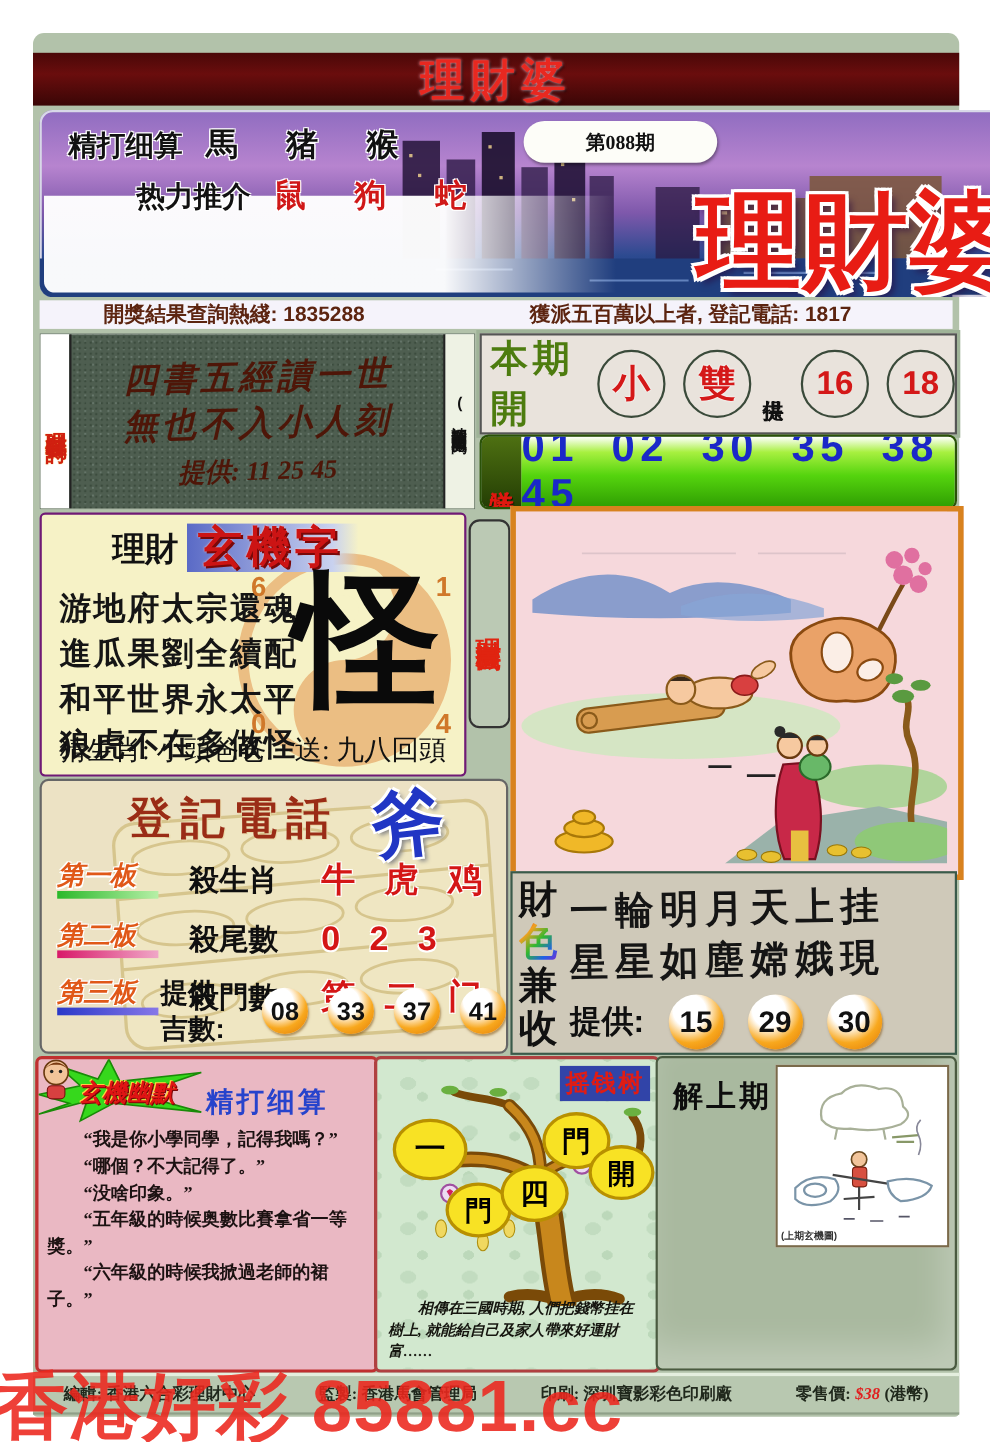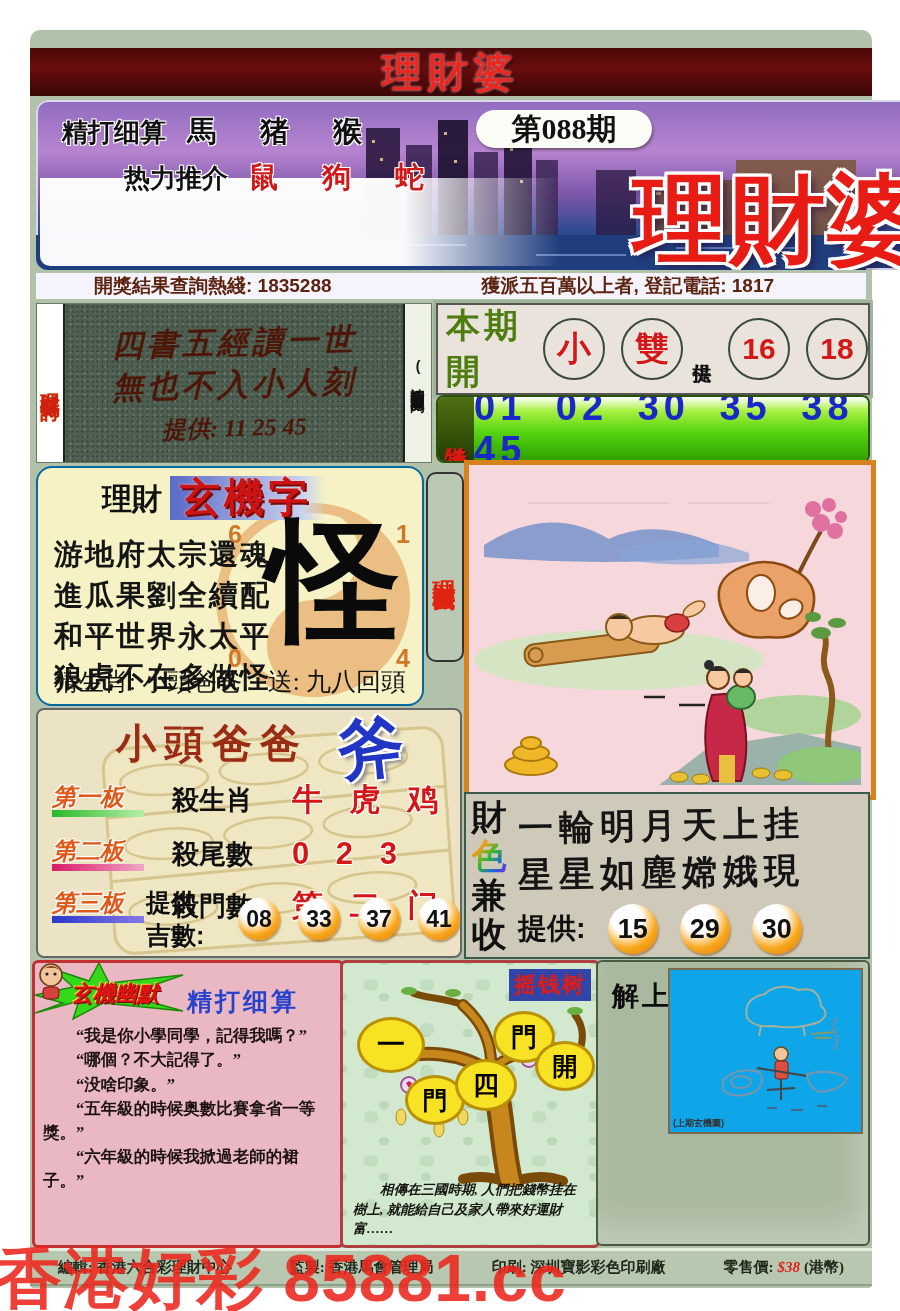--- a/index.html
+++ b/index.html
@@ -26,21 +26,21 @@
   .slog1{left:26px;top:12px;font-weight:900;color:#111;font-size:26px;
      text-shadow:-1px -1px 0 #fff,1px -1px 0 #fff,-1px 1px 0 #fff,1px 1px 0 #fff;}
   .slog1 .animals,.slog2 .animals{font-size:29px;letter-spacing:18px;margin-left:14px;}
   .slog2{left:88px;top:58px;font-weight:900;color:#111;font-size:26px;
      text-shadow:-1px -1px 0 #fff,1px -1px 0 #fff,-1px 1px 0 #fff,1px 1px 0 #fff;}
   .slog2 .animals{color:#d01818;}
   .star{position:relative;}
   .star::before{content:"✶";position:absolute;left:-6px;top:-8px;color:#ffffff;
      font-size:40px;z-index:-1;text-shadow:none;}
   .issue-pill{left:440px;top:10px;width:176px;height:38px;background:#fdfdf8;border-radius:19px;
-     display:flex;align-items:center;justify-content:center;font-size:30px;font-weight:700;
+     display:flex;align-items:center;justify-content:center;font-size:18px;font-weight:700;
      color:#111;font-family:"Liberation Serif",serif;box-shadow:1px 2px 3px rgba(0,0,0,.4);}
   .big-title{right:8px;bottom:2px;font-size:95px;font-weight:900;color:#e81c14;line-height:1;
      font-family:"Liberation Serif",serif;letter-spacing:2px;
      text-shadow:-3px -3px 0 #fff,3px -3px 0 #fff,-3px 3px 0 #fff,3px 3px 0 #fff,
                  0 -3px 0 #fff,0 3px 0 #fff,-3px 0 0 #fff,3px 0 0 #fff,6px 6px 6px rgba(40,10,60,.55);}
   
   #hotline{left:6px;top:243px;width:830px;height:26px;background:#f5f3fb;
      display:flex;align-items:center;font-size:19px;font-weight:700;color:#5c2410;}
   #hotline .l{margin-left:58px;}
   #hotline .r{margin-left:150px;}
@@ -79,21 +79,21 @@
      border-radius:8px;overflow:hidden;display:flex;}
   .sp-label{width:36px;background:linear-gradient(180deg,#4e7012,#243e04);display:flex;
      align-items:center;justify-content:center;}
   .sp-label .vtext{color:#e01810;font-size:22px;font-weight:900;letter-spacing:0;
      text-shadow:1px 1px 0 #101f02;}
   .sp-nums{flex:1;background:linear-gradient(180deg,#ffffff 0%,#a8f040 22%,#55d40e 55%,#2f9e02 100%);
      display:flex;align-items:center;justify-content:center;}
   .sp-nums span{font-size:38px;font-weight:900;color:#1a28c8;letter-spacing:5px;word-spacing:14px;}
   
   #mystic-box{left:6px;top:436px;width:384px;height:236px;background:#f6f2c6;
-     border:2px solid #0369a1;border-radius:16px;overflow:hidden;}
+     border:2px solid #701a75;border-radius:5px;overflow:hidden;}
   #mystic-box .title{left:64px;top:8px;display:flex;align-items:flex-end;}
   #mystic-box .title .pre{font-family:"Liberation Serif",serif;font-size:30px;font-weight:900;color:#111;}
   #mystic-box .title .main{margin-left:8px;padding:2px 14px 2px 10px;font-size:40px;font-weight:900;
      color:#cc1414;line-height:1;font-family:"Liberation Serif",serif;letter-spacing:4px;
      background:linear-gradient(90deg,#5a6ac6,#c9d2ef 85%,rgba(201,210,239,0));
      text-shadow:2px 2px 0 #7a0808,0 0 2px #ffd0d0;}
   #mystic-box .lines{left:16px;top:66px;font-family:Liberation Sans, sans-serif;font-weight:900;
      font-size:29px;color:#151515;line-height:41px;letter-spacing:2px;}
   #mystic-box .bigchar{right:22px;top:48px;font-size:132px;font-weight:900;color:#0a0a0a;
      font-family:"Liberation Serif",serif;line-height:1;}
@@ -161,22 +161,22 @@
      background-size:56px 44px,42px 36px;background-position:0 0,20px 16px;}
   #tree-box .t-title{right:6px;top:6px;background:#3144a8;color:#e01c14;font-size:22px;
      font-weight:900;padding:1px 5px;letter-spacing:2px;font-family:"Liberation Serif",serif;}
   #tree-box .t-cap{left:10px;right:8px;bottom:6px;font-family:"Liberation Serif",serif;
      font-style:italic;font-weight:900;font-size:13.5px;color:#15150f;line-height:1.45;text-indent:2em;}
   
   #last-box{left:566px;top:930px;width:270px;height:282px;background:#a9b99f;
      border:2px solid #4a5a40;border-radius:6px;overflow:hidden;
      box-shadow:inset -10px -20px 30px rgba(255,255,255,.25);}
   #last-box .l-title{left:14px;top:16px;font-size:27px;font-weight:900;color:#0d0d0d;letter-spacing:3px;}
-  #last-box .frame{right:5px;top:6px;width:154px;height:162px;background:#0ea5e9;
-     border:2px solid #7a6a4a;padding-left:37px;}
+  #last-box .frame{right:5px;top:6px;width:154px;height:162px;background:#ffffff;
+     border:2px solid #7a6a4a;}
   #last-box .frame .cap{position:absolute;left:3px;bottom:2px;font-size:9px;color:#333;font-weight:700;}
   
   #footer-bar{left:0;top:1218px;width:842px;height:38px;background:#b8c8b0;
      border-top:3px solid #e4eede;border-bottom:2px solid #8fa088;
      display:flex;align-items:center;justify-content:space-between;padding:0 28px;box-sizing:border-box;
      font-size:15px;font-weight:700;color:#20281c;font-family:"Liberation Serif",serif;}
   #footer-bar .price-red{color:#e02020;font-style:italic;margin:0 4px;}
   
   #watermark{left:-4px;top:1234px;font-size:66px;font-weight:900;white-space:nowrap;
      color:rgba(236,38,28,.88);letter-spacing:1px;font-family:"Liberation Sans",sans-serif;}
@@ -395,21 +395,21 @@
             <ellipse cx="330" cy="55" rx="44" ry="15"></ellipse>
           <ellipse cx="130" cy="126" rx="44" ry="15"></ellipse>
             <ellipse cx="230" cy="122" rx="44" ry="15"></ellipse>
             <ellipse cx="330" cy="118" rx="44" ry="15"></ellipse>
           <ellipse cx="130" cy="192" rx="44" ry="15"></ellipse>
             <ellipse cx="230" cy="188" rx="44" ry="15"></ellipse>
             <ellipse cx="330" cy="184" rx="44" ry="15"></ellipse>
         </g>
       </g>
     </svg>
-    <div class="title abs">小頭爸爸</div>
+    <div class="title abs">登記電話</div>
     <div class="axe abs">斧</div>
     <div class="brow" style="top:70px;">
       <span class="btag g">第一板</span>
       <span class="blabel">殺生肖</span>
       <span class="bval">牛 虎 鸡</span>
     </div>
     <div class="brow" style="top:124px;">
       <span class="btag p">第二板</span>
       <span class="blabel">殺尾數</span>
       <span class="bval">0 2 3</span>

